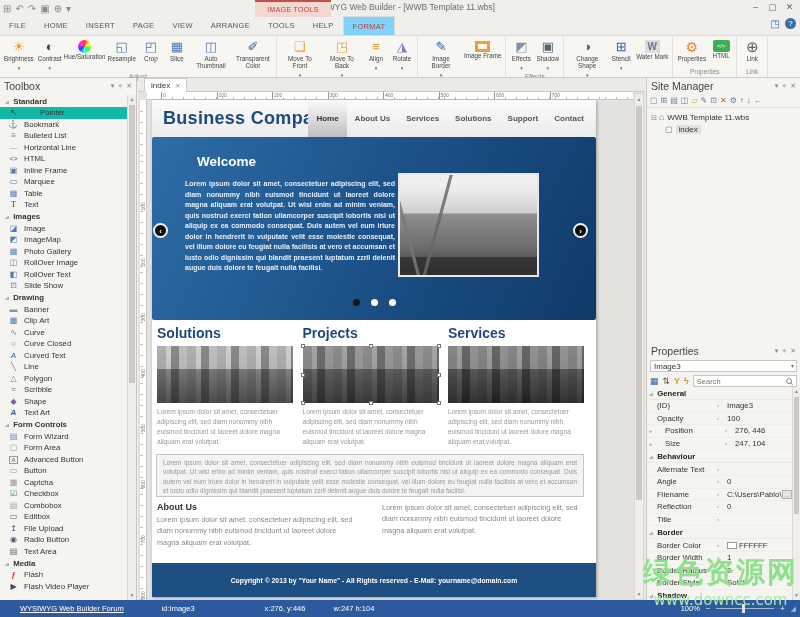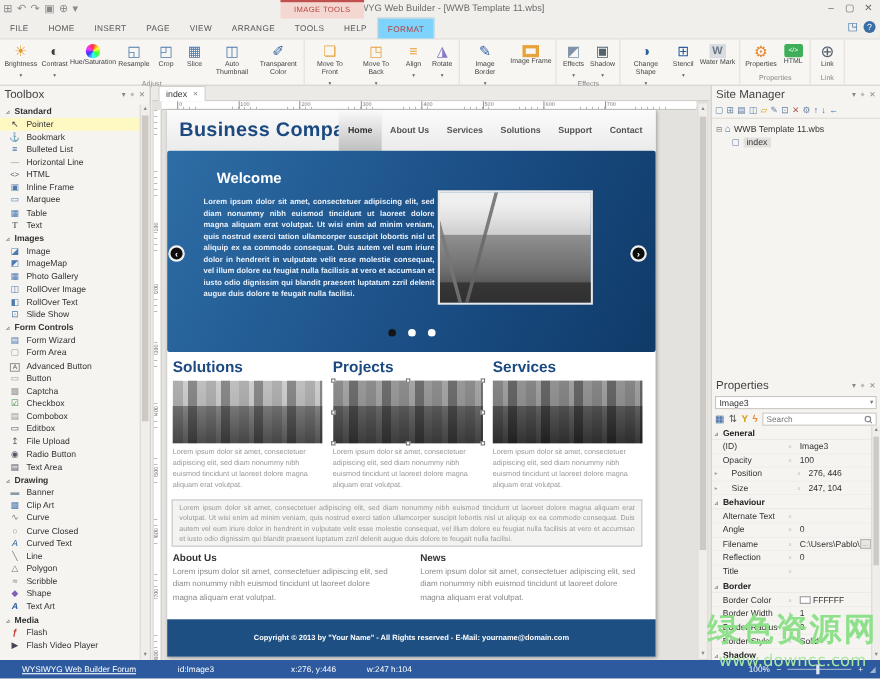--- a/index.html
+++ b/index.html
@@ -65,21 +65,21 @@
   .panel-head { height:16px; display:flex; align-items:center; padding:0 4px; }
   .panel-title { flex:1; font-size:10.5px; color:#444; }
   .panel-icons { display:flex; gap:4px; color:#888; font-size:7px; }
   [data-name="panel-menu-icon"]::before { content:"▾"; }
   [data-name="pin-icon"]::before { content:"⌖"; }
   [data-name="close-icon"]::before { content:"✕"; }
   .tb-list { position:absolute; top:17px; left:0; right:9px; bottom:0; overflow:hidden; background:#f5f4f1; }
   .tb-sec { height:12px; display:flex; align-items:center; padding-left:5px; font-weight:bold; font-size:7.8px; color:#333; }
   [data-name="section-expander-icon"]::before { content:"⊿"; font-size:5px; color:#888; margin-right:4px; }
   .tb-item { height:11.5px; display:flex; align-items:center; padding-left:7px; font-size:7.8px; color:#333; }
-  .tb-item.selected { background:#fef9c3; }
+  .tb-item.selected { background:#14b8a6;gap:16px; }
   .tico { width:13px; font-size:8px; color:#4f7ab0; text-align:center; margin-right:4px; }
   [data-name="pointer-icon"]::before { content:"↖"; color:#333; }
   [data-name="bookmark-icon"]::before { content:"⚓"; }
   [data-name="bulleted-list-icon"]::before { content:"≡"; }
   [data-name="horizontal-line-icon"]::before { content:"—"; color:#999; }
   [data-name="html-tool-icon"]::before { content:"<>"; color:#556; font-size:7px; }
   [data-name="inline-frame-icon"]::before { content:"▣"; }
   [data-name="marquee-icon"]::before { content:"▭"; }
   [data-name="table-icon"]::before { content:"▦"; }
   [data-name="text-icon"]::before { content:"T"; color:#333; font-family:"Liberation Serif",serif; }
@@ -567,136 +567,136 @@
               <div class="tb-item" data-name="toolbox-item">
                 <span class="tico" data-name="slide-show-icon"></span>
                 <span data-name="toolbox-item-label">Slide Show</span>
               </div>
             </div>
         </div>
 
         <div>
           <div class="tb-sec" data-name="toolbox-section-header">
             <span data-name="section-expander-icon"></span>
-            <span>Form Controls</span>
+            <span>Drawing</span>
           </div>
           <div>
 
               <div class="tb-item" data-name="toolbox-item">
-                <span class="tico" data-name="form-wizard-icon"></span>
-                <span data-name="toolbox-item-label">Form Wizard</span>
-              </div>
-
-              <div class="tb-item" data-name="toolbox-item">
-                <span class="tico" data-name="form-area-icon"></span>
-                <span data-name="toolbox-item-label">Form Area</span>
-              </div>
-
-              <div class="tb-item" data-name="toolbox-item">
-                <span class="tico" data-name="advanced-button-icon"></span>
-                <span data-name="toolbox-item-label">Advanced Button</span>
-              </div>
-
-              <div class="tb-item" data-name="toolbox-item">
-                <span class="tico" data-name="button-icon"></span>
-                <span data-name="toolbox-item-label">Button</span>
-              </div>
-
-              <div class="tb-item" data-name="toolbox-item">
-                <span class="tico" data-name="captcha-icon"></span>
-                <span data-name="toolbox-item-label">Captcha</span>
-              </div>
-
-              <div class="tb-item" data-name="toolbox-item">
-                <span class="tico" data-name="checkbox-icon"></span>
-                <span data-name="toolbox-item-label">Checkbox</span>
-              </div>
-
-              <div class="tb-item" data-name="toolbox-item">
-                <span class="tico" data-name="combobox-icon"></span>
-                <span data-name="toolbox-item-label">Combobox</span>
-              </div>
-
-              <div class="tb-item" data-name="toolbox-item">
-                <span class="tico" data-name="editbox-icon"></span>
-                <span data-name="toolbox-item-label">Editbox</span>
-              </div>
-
-              <div class="tb-item" data-name="toolbox-item">
-                <span class="tico" data-name="file-upload-icon"></span>
-                <span data-name="toolbox-item-label">File Upload</span>
-              </div>
-
-              <div class="tb-item" data-name="toolbox-item">
-                <span class="tico" data-name="radio-button-icon"></span>
-                <span data-name="toolbox-item-label">Radio Button</span>
-              </div>
-
-              <div class="tb-item" data-name="toolbox-item">
-                <span class="tico" data-name="text-area-icon"></span>
-                <span data-name="toolbox-item-label">Text Area</span>
+                <span class="tico" data-name="banner-icon"></span>
+                <span data-name="toolbox-item-label">Banner</span>
+              </div>
+
+              <div class="tb-item" data-name="toolbox-item">
+                <span class="tico" data-name="clip-art-icon"></span>
+                <span data-name="toolbox-item-label">Clip Art</span>
+              </div>
+
+              <div class="tb-item" data-name="toolbox-item">
+                <span class="tico" data-name="curve-icon"></span>
+                <span data-name="toolbox-item-label">Curve</span>
+              </div>
+
+              <div class="tb-item" data-name="toolbox-item">
+                <span class="tico" data-name="curve-closed-icon"></span>
+                <span data-name="toolbox-item-label">Curve Closed</span>
+              </div>
+
+              <div class="tb-item" data-name="toolbox-item">
+                <span class="tico" data-name="curved-text-icon"></span>
+                <span data-name="toolbox-item-label">Curved Text</span>
+              </div>
+
+              <div class="tb-item" data-name="toolbox-item">
+                <span class="tico" data-name="line-icon"></span>
+                <span data-name="toolbox-item-label">Line</span>
+              </div>
+
+              <div class="tb-item" data-name="toolbox-item">
+                <span class="tico" data-name="polygon-icon"></span>
+                <span data-name="toolbox-item-label">Polygon</span>
+              </div>
+
+              <div class="tb-item" data-name="toolbox-item">
+                <span class="tico" data-name="scribble-icon"></span>
+                <span data-name="toolbox-item-label">Scribble</span>
+              </div>
+
+              <div class="tb-item" data-name="toolbox-item">
+                <span class="tico" data-name="shape-icon"></span>
+                <span data-name="toolbox-item-label">Shape</span>
+              </div>
+
+              <div class="tb-item" data-name="toolbox-item">
+                <span class="tico" data-name="text-art-icon"></span>
+                <span data-name="toolbox-item-label">Text Art</span>
               </div>
             </div>
         </div>
 
         <div>
           <div class="tb-sec" data-name="toolbox-section-header">
             <span data-name="section-expander-icon"></span>
-            <span>Drawing</span>
+            <span>Form Controls</span>
           </div>
           <div>
 
               <div class="tb-item" data-name="toolbox-item">
-                <span class="tico" data-name="banner-icon"></span>
-                <span data-name="toolbox-item-label">Banner</span>
-              </div>
-
-              <div class="tb-item" data-name="toolbox-item">
-                <span class="tico" data-name="clip-art-icon"></span>
-                <span data-name="toolbox-item-label">Clip Art</span>
-              </div>
-
-              <div class="tb-item" data-name="toolbox-item">
-                <span class="tico" data-name="curve-icon"></span>
-                <span data-name="toolbox-item-label">Curve</span>
-              </div>
-
-              <div class="tb-item" data-name="toolbox-item">
-                <span class="tico" data-name="curve-closed-icon"></span>
-                <span data-name="toolbox-item-label">Curve Closed</span>
-              </div>
-
-              <div class="tb-item" data-name="toolbox-item">
-                <span class="tico" data-name="curved-text-icon"></span>
-                <span data-name="toolbox-item-label">Curved Text</span>
-              </div>
-
-              <div class="tb-item" data-name="toolbox-item">
-                <span class="tico" data-name="line-icon"></span>
-                <span data-name="toolbox-item-label">Line</span>
-              </div>
-
-              <div class="tb-item" data-name="toolbox-item">
-                <span class="tico" data-name="polygon-icon"></span>
-                <span data-name="toolbox-item-label">Polygon</span>
-              </div>
-
-              <div class="tb-item" data-name="toolbox-item">
-                <span class="tico" data-name="scribble-icon"></span>
-                <span data-name="toolbox-item-label">Scribble</span>
-              </div>
-
-              <div class="tb-item" data-name="toolbox-item">
-                <span class="tico" data-name="shape-icon"></span>
-                <span data-name="toolbox-item-label">Shape</span>
-              </div>
-
-              <div class="tb-item" data-name="toolbox-item">
-                <span class="tico" data-name="text-art-icon"></span>
-                <span data-name="toolbox-item-label">Text Art</span>
+                <span class="tico" data-name="form-wizard-icon"></span>
+                <span data-name="toolbox-item-label">Form Wizard</span>
+              </div>
+
+              <div class="tb-item" data-name="toolbox-item">
+                <span class="tico" data-name="form-area-icon"></span>
+                <span data-name="toolbox-item-label">Form Area</span>
+              </div>
+
+              <div class="tb-item" data-name="toolbox-item">
+                <span class="tico" data-name="advanced-button-icon"></span>
+                <span data-name="toolbox-item-label">Advanced Button</span>
+              </div>
+
+              <div class="tb-item" data-name="toolbox-item">
+                <span class="tico" data-name="button-icon"></span>
+                <span data-name="toolbox-item-label">Button</span>
+              </div>
+
+              <div class="tb-item" data-name="toolbox-item">
+                <span class="tico" data-name="captcha-icon"></span>
+                <span data-name="toolbox-item-label">Captcha</span>
+              </div>
+
+              <div class="tb-item" data-name="toolbox-item">
+                <span class="tico" data-name="checkbox-icon"></span>
+                <span data-name="toolbox-item-label">Checkbox</span>
+              </div>
+
+              <div class="tb-item" data-name="toolbox-item">
+                <span class="tico" data-name="combobox-icon"></span>
+                <span data-name="toolbox-item-label">Combobox</span>
+              </div>
+
+              <div class="tb-item" data-name="toolbox-item">
+                <span class="tico" data-name="editbox-icon"></span>
+                <span data-name="toolbox-item-label">Editbox</span>
+              </div>
+
+              <div class="tb-item" data-name="toolbox-item">
+                <span class="tico" data-name="file-upload-icon"></span>
+                <span data-name="toolbox-item-label">File Upload</span>
+              </div>
+
+              <div class="tb-item" data-name="toolbox-item">
+                <span class="tico" data-name="radio-button-icon"></span>
+                <span data-name="toolbox-item-label">Radio Button</span>
+              </div>
+
+              <div class="tb-item" data-name="toolbox-item">
+                <span class="tico" data-name="text-area-icon"></span>
+                <span data-name="toolbox-item-label">Text Area</span>
               </div>
             </div>
         </div>
 
         <div>
           <div class="tb-sec" data-name="toolbox-section-header">
             <span data-name="section-expander-icon"></span>
             <span>Media</span>
           </div>
           <div>
@@ -829,21 +829,20 @@
         </div>
       <div class="pg-introbox" data-name="intro-text-box">Lorem ipsum dolor sit amet, consectetuer adipiscing elit, sed diam nonummy nibh euismod tincidunt ut laoreet dolore magna aliquam erat volutpat. Ut wisi enim ad minim veniam, quis nostrud exerci tation ullamcorper suscipit lobortis nisl ut aliquip ex ea commodo consequat. Duis autem vel eum iriure dolor in hendrerit in vulputate velit esse molestie consequat, vel illum dolore eu feugiat nulla facilisis at vero et accumsan et iusto odio dignissim qui blandit praesent luptatum zzril delenit augue duis dolore te feugait nulla facilisi.</div>
       <div class="pg-footblocks" data-name="footer-blocks">
 
           <div class="fb" data-name="footer-block">
             <div class="fb-head" data-name="footer-block-heading">About Us</div>
             <div class="fb-text" data-name="footer-block-paragraph">Lorem ipsum dolor sit amet, consectetuer adipiscing elit, sed diam nonummy nibh euismod tincidunt ut laoreet dolore magna aliquam erat volutpat.</div>
           </div>
 
           <div class="fb" data-name="footer-block">
-            <div class="fb-head" data-name="footer-block-heading">News</div>
             <div class="fb-text" data-name="footer-block-paragraph">Lorem ipsum dolor sit amet, consectetuer adipiscing elit, sed diam nonummy nibh euismod tincidunt ut laoreet dolore magna aliquam erat volutpat.</div>
           </div>
         </div>
       <div class="pg-footer" data-name="page-footer">Copyright © 2013 by "Your Name"   -   All Rights reserved   -   E-Mail: yourname@domain.com</div>
     </div>
 
     <div class="vscroll2" data-name="canvas-scrollbar">
       <span class="up" data-name="scroll-up-icon"></span>
         <div class="thumb"></div>
         <span class="dn" data-name="scroll-down-icon"></span>

